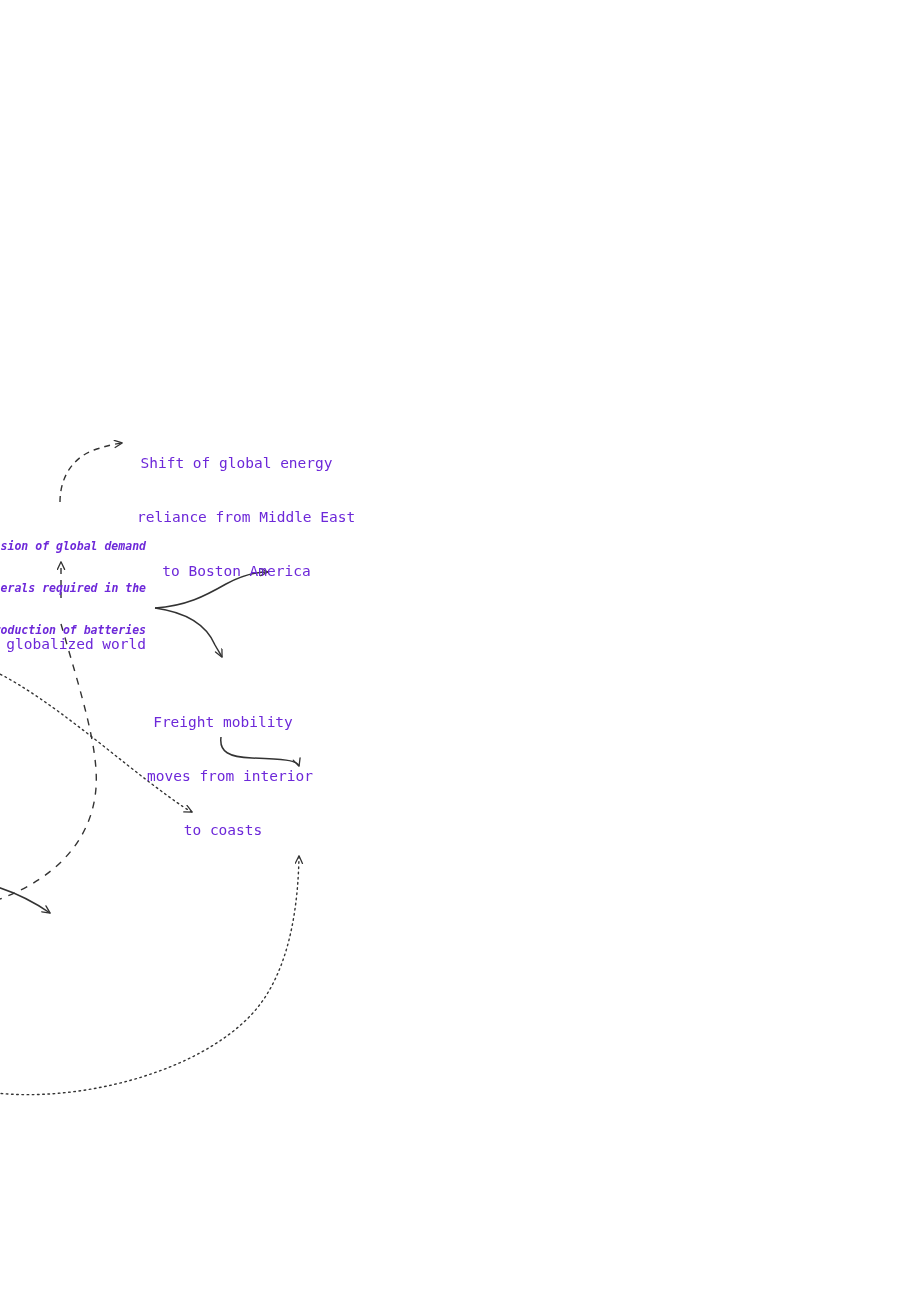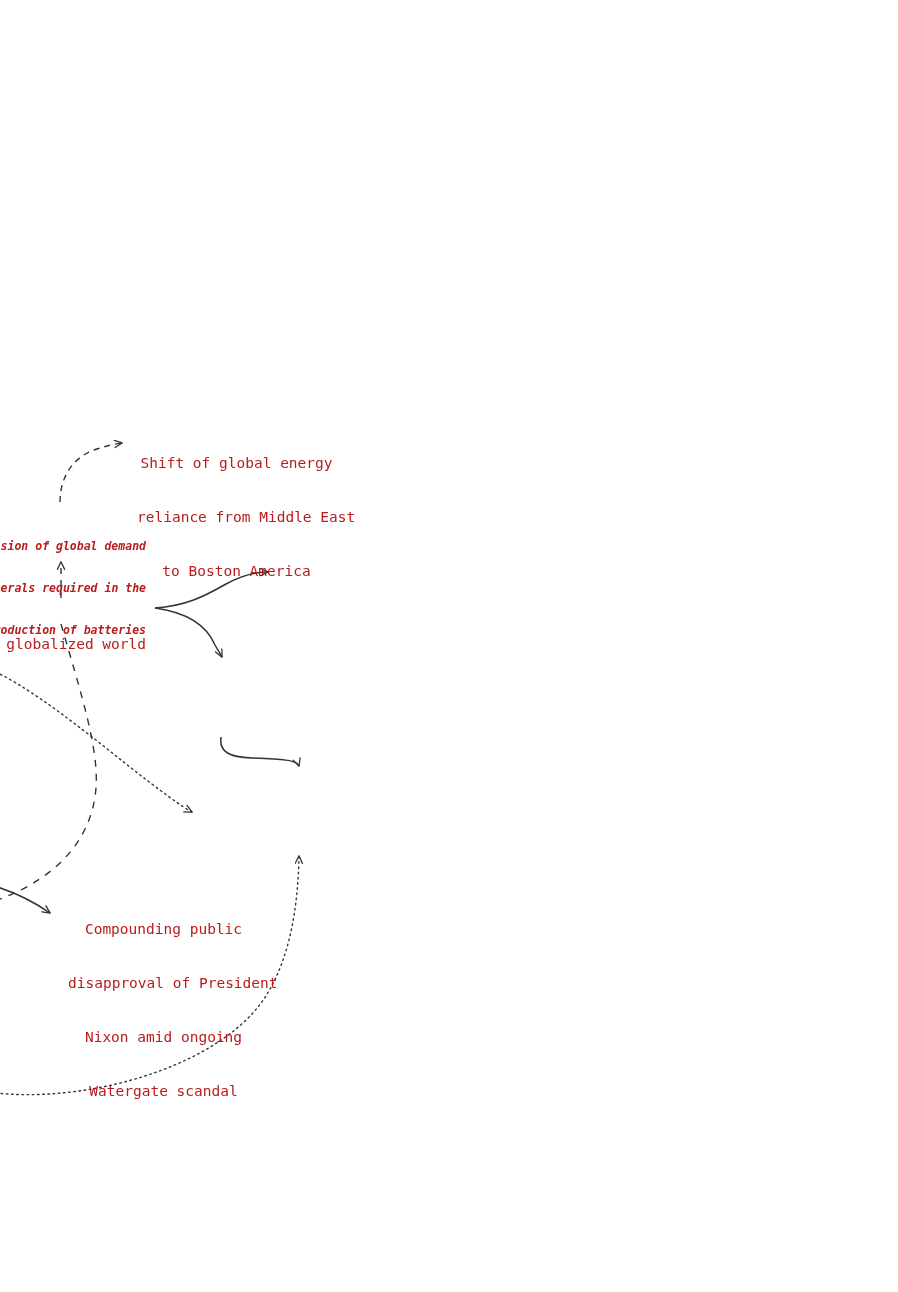--- a/index.html
+++ b/index.html
@@ -18,21 +18,21 @@
   #edges {
     position: absolute;
     left: 0;
     top: 0;
     width: 898px;
     height: 1292px;
     pointer-events: none;
   }
   .node {
     position: absolute;
-    color: #b91c1c;
+    color: #6d28d9;
     font-size: 14.5px;
     line-height: 18px;
     white-space: pre;
     font-family: "DejaVu Sans Mono", "Liberation Mono", monospace;
   }
   .node.center { text-align: center; }
   .node.right  { text-align: right; }
   .node.italic {
     font-style: italic;
     font-size: 11.5px;
@@ -81,22 +81,21 @@
     <div>ansion of global demand</div>
     <div>minerals required in the</div>
     <div>roduction of batteries</div>
   </div>
 
   <div class="node right" style="left:-60px; top:599px; width:206px;">
     <div>s globalized world</div>
   </div>
 
 
+  <div class="node center" style="left:147px; top:677px; width:152px;">
+    <div>Freight mobility</div>
+    <div>moves from interior</div>
+    <div>to coasts</div>
+  </div>
 
 
-  <div class="node center" style="left:68px; top:884px; width:191px;">
-    <div>Compounding public</div>
-    <div>disapproval of President</div>
-    <div>Nixon amid ongoing</div>
-    <div>Watergate scandal</div>
-  </div>
 
 </div>
 
 </body></html>

